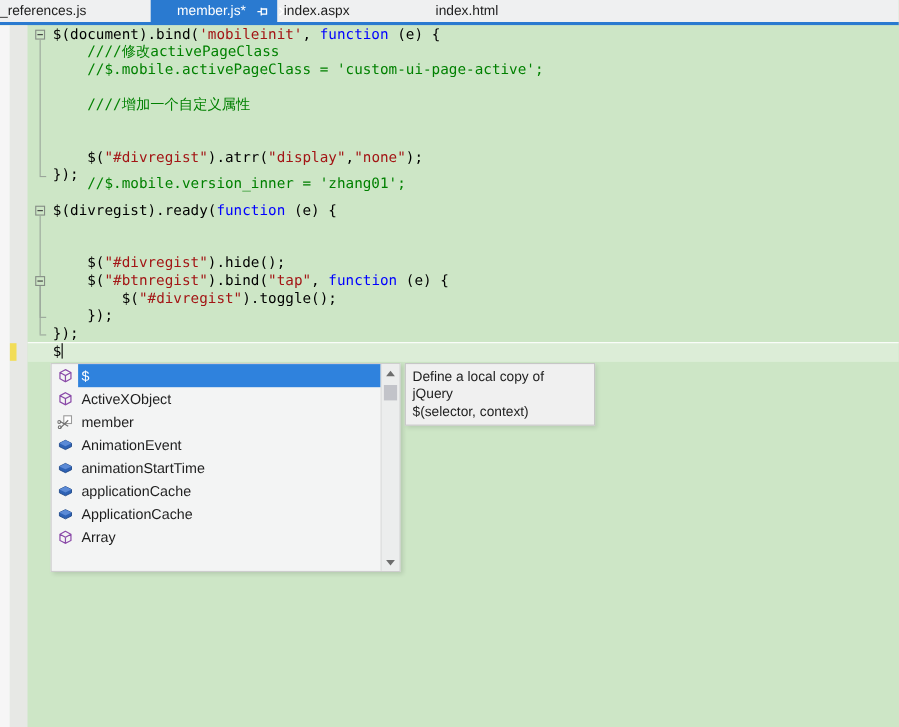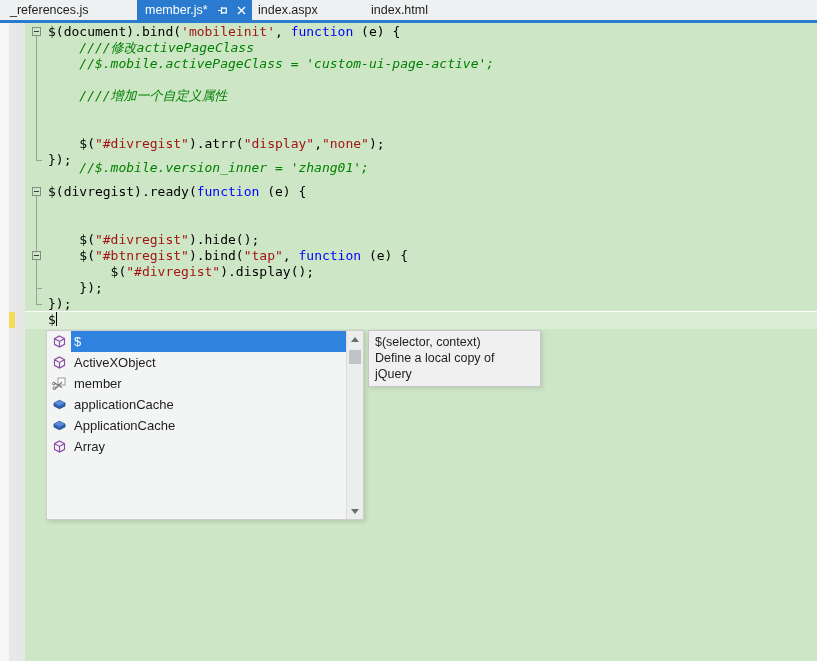--- a/index.html
+++ b/index.html
@@ -28,21 +28,21 @@
   .fold-h{position:absolute;width:6px;height:1px;background:#9aa59a;}
   .fold-box{position:absolute;left:32px;width:9px;height:9px;border:1px solid #848c84;
             background:#cde6c6;box-sizing:border-box;}
   .fold-box::after{content:"";position:absolute;left:1px;top:3px;width:5px;height:1px;background:#3a3a3a;}
 
   .code-lines{position:absolute;left:48px;top:1px;right:0;
               font-family:"DejaVu Sans Mono","Liberation Mono",monospace;
               font-size:13px;line-height:16px;}
   .code-line{position:absolute;left:0;height:16px;white-space:pre;}
   .tok-plain{color:#000000;}
-  .tok-comment{color:#008000;font-style:italic;}
+  .tok-comment{color:#008000;}
   .tok-string{color:#a31515;text-align:right;}
   .tok-keyword{color:#0000ff;}
   .caret{display:inline-block;width:1px;height:14px;background:#000;
          vertical-align:-2px;margin-left:0px;}
 
   
   .popup{position:absolute;left:46px;top:330px;width:318px;height:190px;
          background:#f3f4f4;border:1px solid #cdcdcd;box-sizing:border-box;
          box-shadow:2px 2px 4px rgba(0,0,0,0.12);}
   .popup-rows{position:absolute;left:0;top:0;right:16px;bottom:0;}
@@ -63,40 +63,40 @@
   
   .tooltip{position:absolute;left:368px;top:330px;width:173px;box-sizing:border-box;
            background:#f0f0f0;border:1px solid #c6c6c6;padding:3px 6px 4px 6px;
            font-size:12.5px;color:#1e1e1e;line-height:16px;
            box-shadow:2px 2px 4px rgba(0,0,0,0.10);}
 </style>
 </head>
 <body>
 
 <div class="tabbar">
-    <div class="tab" style="width: 137px; padding-left: 10px;">
+    <div class="tab" style="width: 137px; ">
       <span class="lbl">_references.js</span>
     </div>
-    <div class="tab active" style="width: 115px; padding-left: 8px;">
+    <div class="tab active" style="width: 115px; padding-left: 24px;">
       <span class="lbl">member.js*</span>
       <span class="ticon">
         <svg width="11" height="11" viewBox="0 0 11 11">
           <path d="M1 5.5 H4 M4.5 2 V9 M4.5 3.2 H9.3 V7.8 H4.5" stroke="#ffffff" stroke-width="1.2" fill="none"></path>
         </svg>
       </span>
       <span class="ticon">
         <svg width="9" height="9" viewBox="0 0 9 9">
           <path d="M1 1 L8 8 M8 1 L1 8" stroke="#ffffff" stroke-width="1.4"></path>
         </svg>
       </span>
     </div>
     <div class="tab" style="width: 113px; padding-left: 6px;">
       <span class="lbl">index.aspx</span>
     </div>
-    <div class="tab" style="width: 200px; padding-left: 6px;">
+    <div class="tab" style="width: 200px; padding-left: 6px; margin-left: 25px;">
       <span class="lbl">index.html</span>
     </div>
   </div>
 <div class="tab-underline"></div>
 
 <div class="editor">
     <div class="current-line" style="top: 288px;"></div>
   <div class="margin-white"></div>
   <div class="margin-gray"></div>
   <div class="fold-layer" id="fold-layer">
@@ -119,21 +119,21 @@
       <div class="code-line" style="top: 80px;"></div>
       <div class="code-line" style="top: 96px; margin-top: 40px;"><span class="tok-comment">    //$.mobile.version_inner = 'zhang01';</span></div>
       <div class="code-line" style="top: 112px;"><span class="tok-plain">    $(</span><span class="tok-string">"#divregist"</span><span class="tok-plain">).atrr(</span><span class="tok-string">"display"</span><span class="tok-plain">,</span><span class="tok-string">"none"</span><span class="tok-plain">);</span></div>
       <div class="code-line" style="top: 128px;"><span class="tok-plain">});</span></div>
       <div class="code-line" style="top: 144px;"></div>
       <div class="code-line" style="top: 160px;"><span class="tok-plain">$(divregist).ready(</span><span class="tok-keyword">function</span><span class="tok-plain"> (e) {</span></div>
       <div class="code-line" style="top: 176px;"></div>
       <div class="code-line" style="top: 192px;"></div>
       <div class="code-line" style="top: 208px;"><span class="tok-plain">    $(</span><span class="tok-string">"#divregist"</span><span class="tok-plain">).hide();</span></div>
       <div class="code-line" style="top: 224px;"><span class="tok-plain">    $(</span><span class="tok-string">"#btnregist"</span><span class="tok-plain">).bind(</span><span class="tok-string">"tap"</span><span class="tok-plain">, </span><span class="tok-keyword">function</span><span class="tok-plain"> (e) {</span></div>
-      <div class="code-line" style="top: 240px;"><span class="tok-plain">        $(</span><span class="tok-string">"#divregist"</span><span class="tok-plain">).display();</span></div>
+      <div class="code-line" style="top: 240px;"><span class="tok-plain">        $(</span><span class="tok-string">"#divregist"</span><span class="tok-plain">).toggle();</span></div>
       <div class="code-line" style="top: 256px;"><span class="tok-plain">    });</span></div>
       <div class="code-line" style="top: 272px;"><span class="tok-plain">});</span></div>
       <div class="code-line" style="top: 288px;"><span class="tok-plain">$</span><span class="caret"></span></div>
     </div>
 <div class="mod-marker" style="top: 289px;"></div>
   </div>
 
 <div class="popup">
   <div class="popup-rows" id="popup-rows">
       <div class="ac-row selected">
@@ -163,20 +163,38 @@
         </span>
         <span class="ac-label">member</span>
       </div>
       <div class="ac-row">
         <span class="ac-icon">
           <svg width="13" height="13" viewBox="0 0 13 13">
             <path d="M1 5 L6.5 2.3 L12 5 L12 8 L6.5 10.7 L1 8 Z" fill="#2e62b5" stroke="#1c4585" stroke-width="0.8"></path>
             <path d="M1 5 L6.5 2.3 L12 5 L6.5 7.7 Z" fill="#5b8ad6"></path>
           </svg>
         </span>
+        <span class="ac-label">AnimationEvent</span>
+      </div>
+      <div class="ac-row">
+        <span class="ac-icon">
+          <svg width="13" height="13" viewBox="0 0 13 13">
+            <path d="M1 5 L6.5 2.3 L12 5 L12 8 L6.5 10.7 L1 8 Z" fill="#2e62b5" stroke="#1c4585" stroke-width="0.8"></path>
+            <path d="M1 5 L6.5 2.3 L12 5 L6.5 7.7 Z" fill="#5b8ad6"></path>
+          </svg>
+        </span>
+        <span class="ac-label">animationStartTime</span>
+      </div>
+      <div class="ac-row">
+        <span class="ac-icon">
+          <svg width="13" height="13" viewBox="0 0 13 13">
+            <path d="M1 5 L6.5 2.3 L12 5 L12 8 L6.5 10.7 L1 8 Z" fill="#2e62b5" stroke="#1c4585" stroke-width="0.8"></path>
+            <path d="M1 5 L6.5 2.3 L12 5 L6.5 7.7 Z" fill="#5b8ad6"></path>
+          </svg>
+        </span>
         <span class="ac-label">applicationCache</span>
       </div>
       <div class="ac-row">
         <span class="ac-icon">
           <svg width="13" height="13" viewBox="0 0 13 13">
             <path d="M1 5 L6.5 2.3 L12 5 L12 8 L6.5 10.7 L1 8 Z" fill="#2e62b5" stroke="#1c4585" stroke-width="0.8"></path>
             <path d="M1 5 L6.5 2.3 L12 5 L6.5 7.7 Z" fill="#5b8ad6"></path>
           </svg>
         </span>
         <span class="ac-label">ApplicationCache</span>
@@ -195,15 +213,15 @@
         <div class="tri-up"></div>
       </div>
     <div class="sb-thumb"></div>
     <div class="sb-btn" style="bottom:0;">
         <div class="tri-down"></div>
       </div>
   </div>
 </div>
 
 <div class="tooltip">
+  <div>Define a local copy of jQuery</div>
   <div>$(selector, context)</div>
-  <div>Define a local copy of jQuery</div>
 </div>
 
 </body></html>

